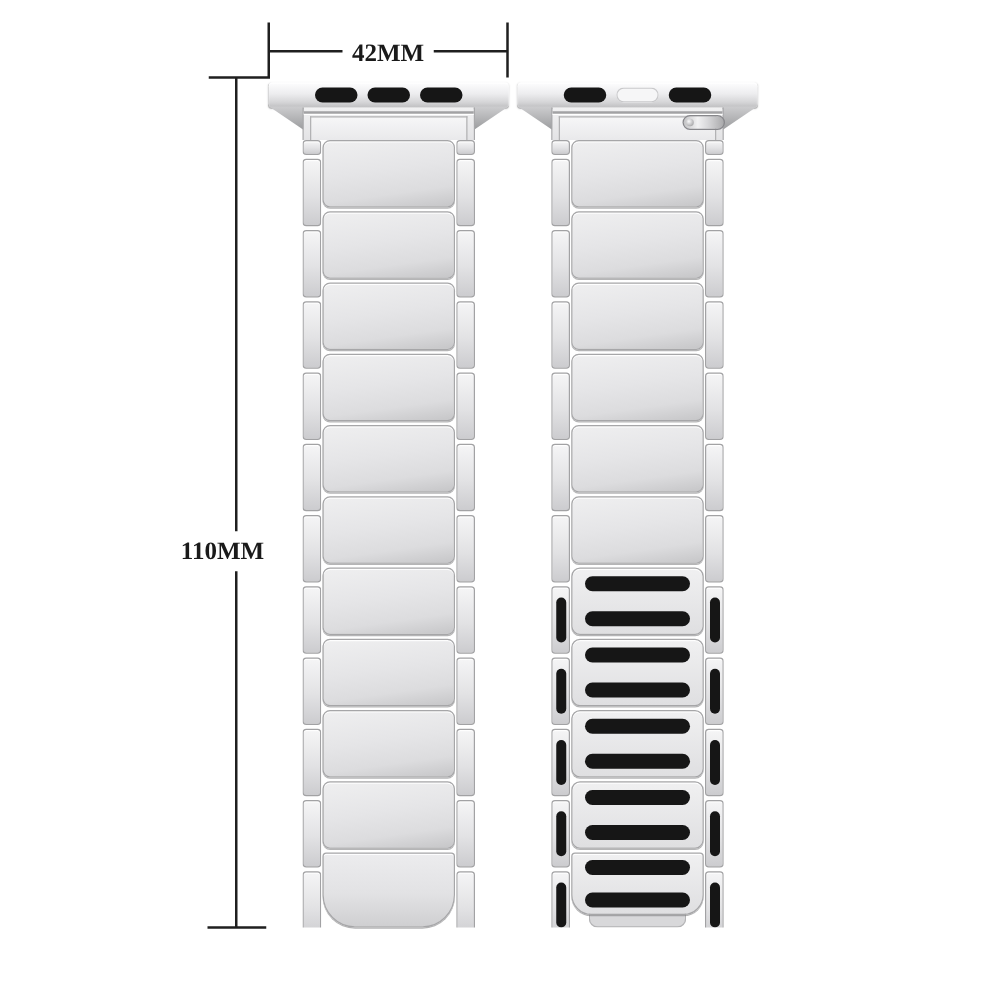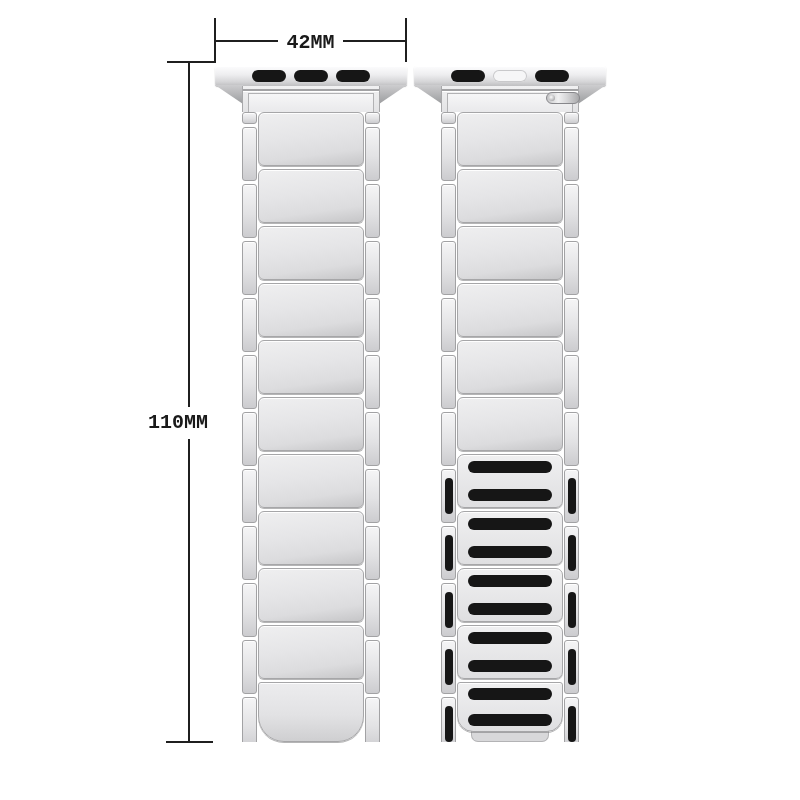--- a/index.html
+++ b/index.html
@@ -1,34 +1,34 @@
 <!DOCTYPE html>
 <html><head>
 <meta charset="utf-8">
 <style>
   html,body{margin:0;padding:0;background:#fff;}
   .stage{position:relative;width:800px;height:800px;background:#fff;overflow:hidden;
-         font-family:Liberation Mono, monospace;}
+         font-family:Liberation Serif, serif;}
 
   
   .tick{position:absolute;background:#1f1f1f;}
   .dimline{position:absolute;background:#1f1f1f;}
   .dim-label{position:absolute;color:#1a1a1a;font-weight:700;font-size:20px;line-height:20px;
              text-align:center;letter-spacing:0px;z-index:5;}
   .dim-label span{background:#fff;padding:2px 8px;display:inline-block;}
 
   .tick-w-left {left:214px;top:18px;width:2px;height:44px;}
   .tick-w-right{left:405px;top:18px;width:2px;height:44px;}
   .wline{left:215px;top:40px;width:191px;height:2px;}
   .wlabel{left:215px;top:31px;width:191px;}
 
   .tick-h-top{left:167px;top:61px;width:49px;height:2px;}
   .tick-h-bot{left:166px;top:741px;width:47px;height:2px;}
   .hline{left:188px;top:62px;width:2px;height:680px;}
-  .hlabel{left:138px;top:407px;width:80px;}
+  .hlabel{left:138px;top:425px;width:80px;}
   .hlabel span{padding:6px 2px;}
 
   
   .band{position:absolute;top:66px;width:192px;height:680px;}
   .adapter-bar{position:absolute;left:0;top:0;width:192px;height:20px;border-radius:3px;
      background:linear-gradient(180deg,#fdfdfe 0%,#ededef 45%,#d6d6d8 78%,#bfbfc1 100%);
      box-shadow:inset 0 1px 1px rgba(255,255,255,.9),0 1px 1px rgba(90,90,92,.5);}
   .slots{position:absolute;left:0;top:2px;width:100%;height:16px;display:flex;
      justify-content:center;align-items:center;gap:8px;}
   .slot{width:34px;height:12px;border-radius:6px;background:#161616;}

